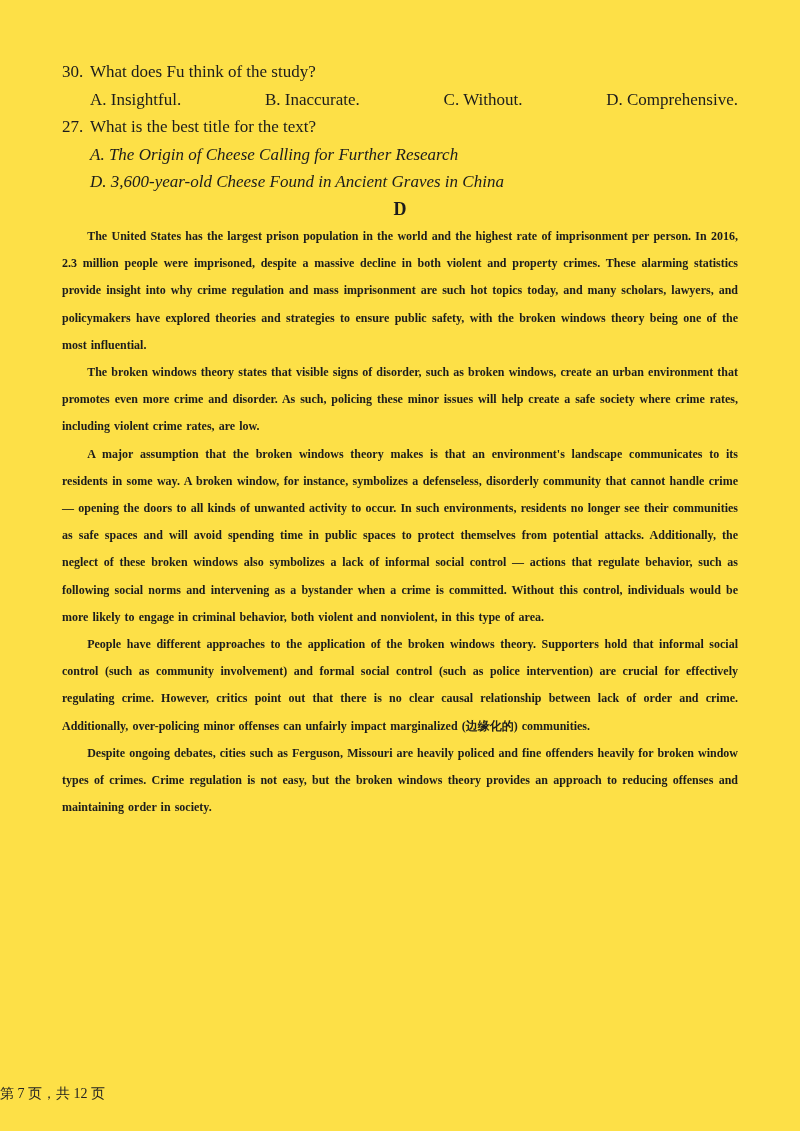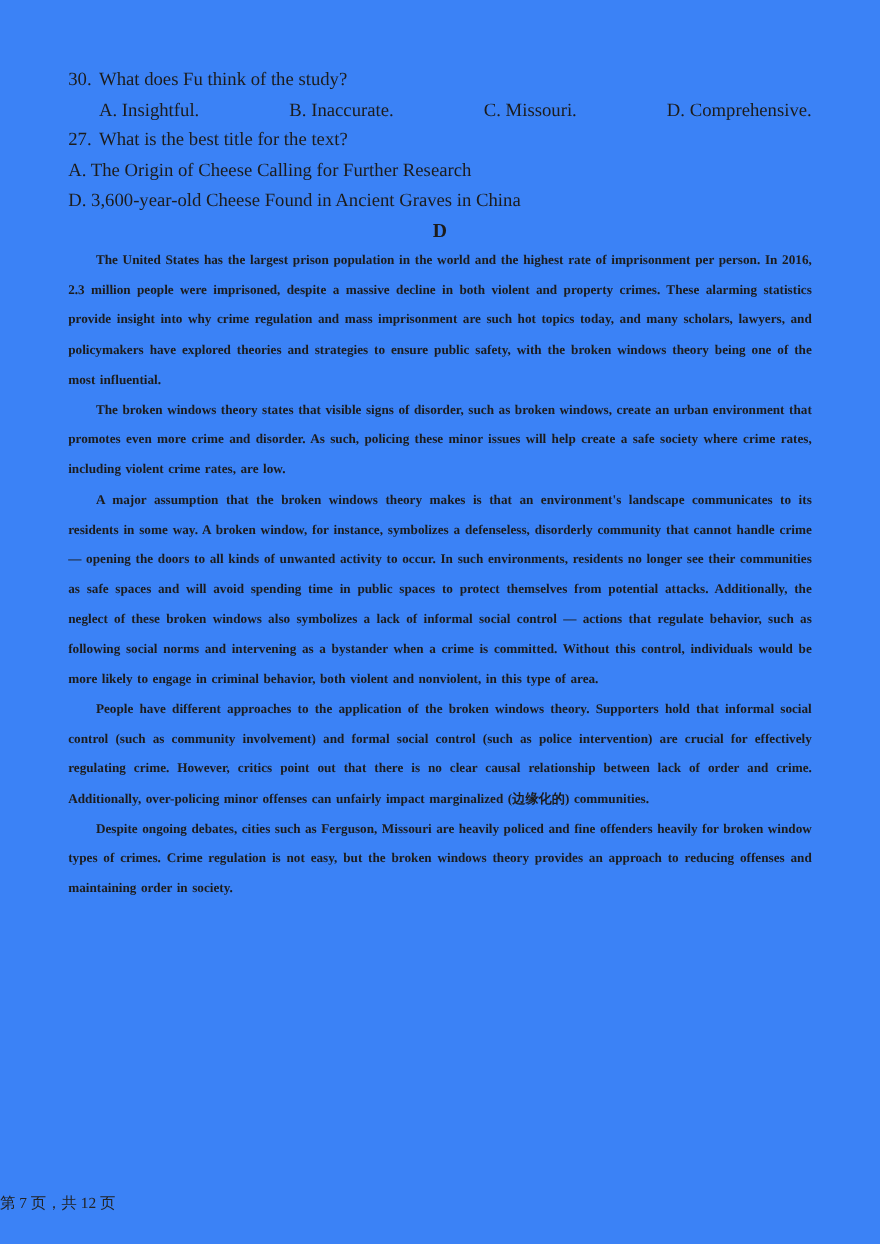--- a/index.html
+++ b/index.html
@@ -13,21 +13,21 @@
     font-family: "Liberation Serif", "DejaVu Serif", serif;
     color: #1c1c1c;
     -webkit-font-smoothing: antialiased;
   }
   .page {
     position: relative;
     width: 800px;
     height: 1131px;
     box-sizing: border-box;
     padding: 58px 62px 0 62px;
-    background: #3b82f6;
+    background: #fde047;
     overflow: hidden;
   }
   
   .questions {
     font-size: 17px;
     line-height: 27.5px;
   }
   .q-line {
     display: flex;
   }
@@ -37,20 +37,22 @@
   .q-text {
     flex: 1;
   }
   .options-row {
     display: flex;
     justify-content: space-between;
     margin-left: 28px;
     gap: 25px;
   }
   .options-stack {
+    margin-left: 28px;
+    font-style: italic;
   }
   .options-stack .option {
     display: block;
   }
   
   .section-label {
     margin: 0;
     text-align: center;
     font-size: 18px;
     font-weight: bold;
@@ -86,21 +88,21 @@
   <section class="questions">
 
     <div class="question">
       <div class="q-line">
         <span class="q-num">30.</span>
         <span class="q-text">What does Fu think of the study?</span>
       </div>
       <div class="options-row">
         <span class="option">A. Insightful.</span>
         <span class="option">B. Inaccurate.</span>
-        <span class="option">C. Missouri.</span>
+        <span class="option">C. Without.</span>
         <span class="option">D. Comprehensive.</span>
       </div>
     </div>
 
     <div class="question">
       <div class="q-line">
         <span class="q-num">27.</span>
         <span class="q-text">What is the best title for the text?</span>
       </div>
       <div class="options-stack">

